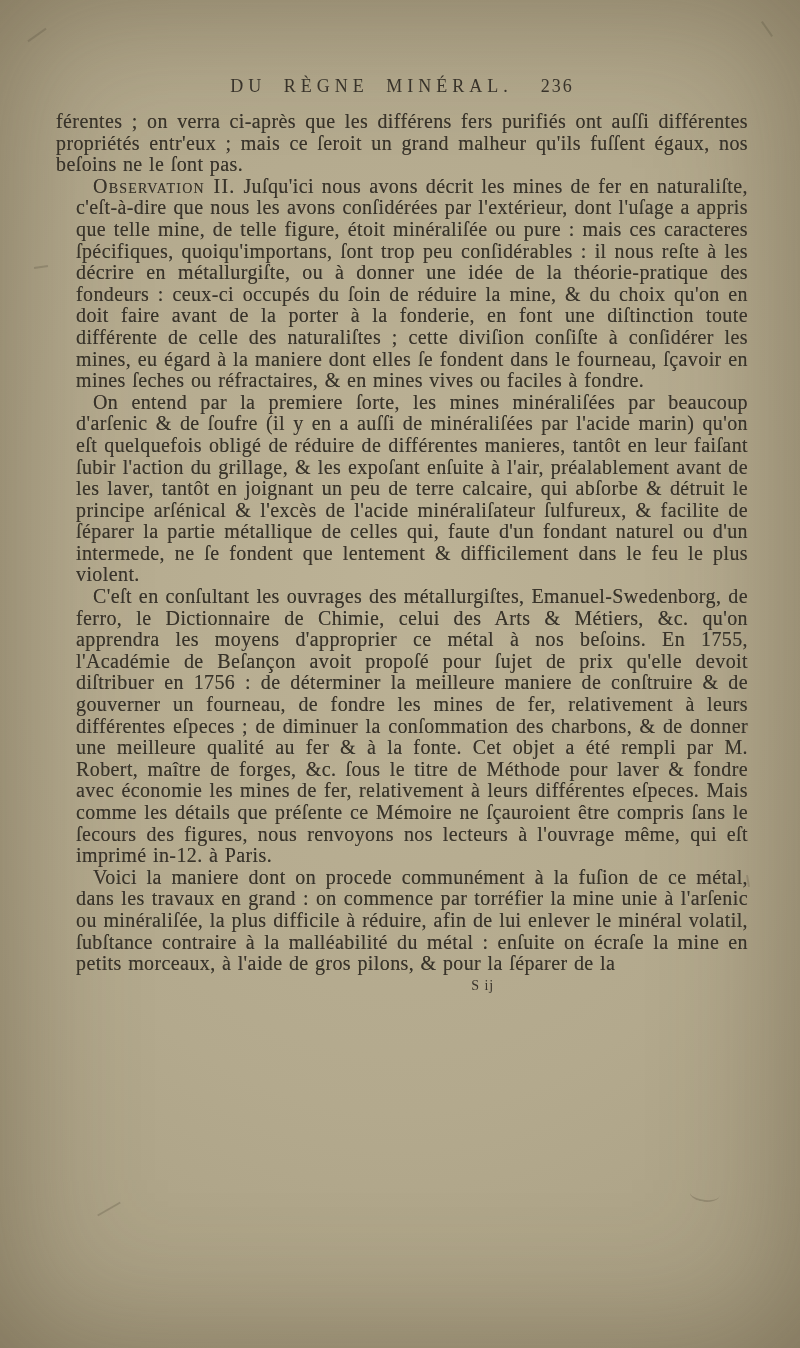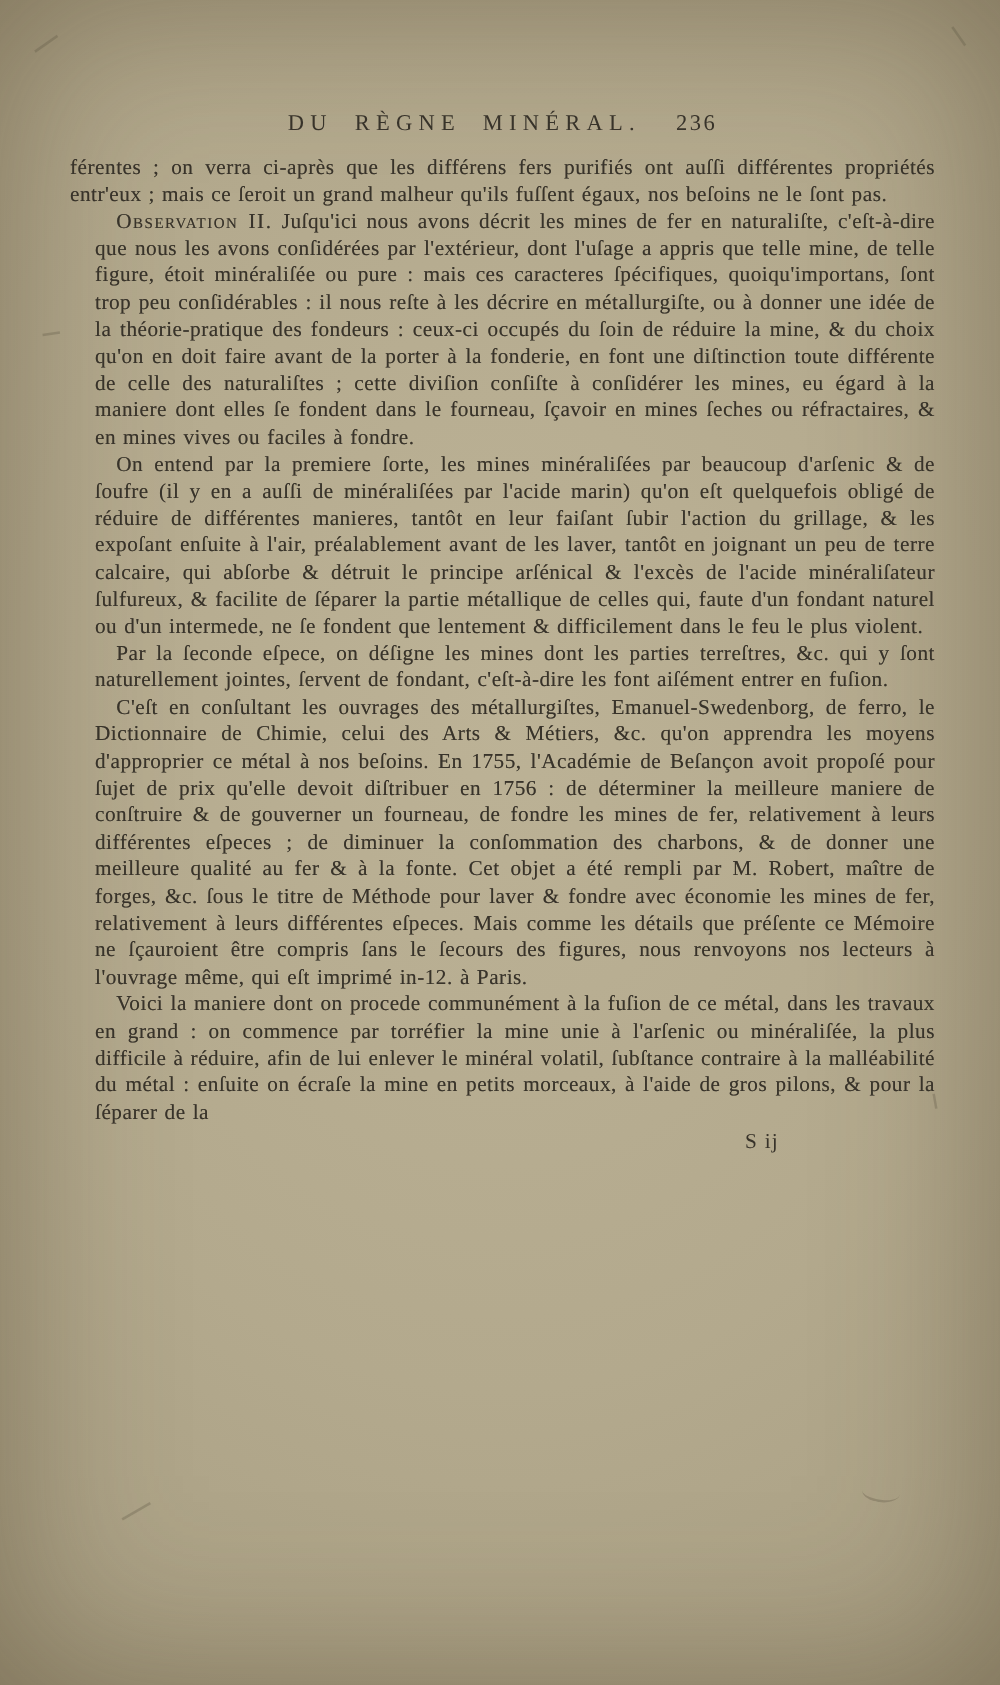--- a/index.html
+++ b/index.html
@@ -22,58 +22,57 @@
   }
   .vignette {
     position: absolute;
     inset: 0;
     box-shadow: inset 0 0 140px rgba(70, 58, 36, 0.45);
     pointer-events: none;
   }
   .textblock {
     position: absolute;
     left: 56px;
-    top: 88px;
+    top: 76px;
     width: 692px;
   }
   .running-head {
     display: flex;
     justify-content: center;
     align-items: baseline;
     gap: 28px;
     font-size: 18px;
     letter-spacing: 5px;
     word-spacing: 8px;
     margin-bottom: 14px;
     color: var(--ink, #38332a);
   }
   .running-head .pagenum {
     letter-spacing: 2px;
   }
   .body-copy p.para {
     margin: 0;
-    font-size: 17px;
+    font-size: 20px;
     line-height: 21.6px;
     letter-spacing: 0.4px;
     word-spacing: 1px;
     text-align: justify;
     text-shadow: 0 0 0.5px rgba(56, 51, 42, 0.55);
   }
   .body-copy p.para.indent {
     text-indent: 17px;
     margin-left: 20px;
   }
   .it { }
   .sc { font-variant: small-caps; letter-spacing: 1.2px; }
   .signature-line {
     margin-top: 3px;
     padding-left: 60%;
-    font-size: 17px;
+    font-size: 14px;
     letter-spacing: 1px;
-    text-align: center;
   }
   
   .stain {
     position: absolute;
     pointer-events: none;
     opacity: 0.28;
     border-color: #564e3c;
     color: #564e3c;
   }
   .stain-1 { left: 26px; top: 34px; width: 22px; height: 0; border-top: 2px solid; transform: rotate(-35deg); }
@@ -97,18 +96,17 @@
 
 <div class="textblock">
   <div class="running-head">
     <span>DU RÈGNE MINÉRAL.</span>
     <span class="pagenum">236</span>
   </div>
   <div class="body-copy">
       <p class="para"><span>férentes ; on verra ci-après que les différens fers purifiés ont auſſi différentes propriétés entr'eux ; mais ce ſeroit un grand malheur qu'ils fuſſent égaux, nos beſoins ne le ſont pas.</span></p>
       <p class="para indent"><span class="sc">Observation II.</span><span> Juſqu'ici nous avons décrit les mines de fer en naturaliſte, c'eſt-à-dire que nous les avons conſidérées par l'extérieur, dont l'uſage a appris que telle mine, de telle figure, étoit minéraliſée ou pure : mais ces caracteres ſpécifiques, quoiqu'importans, ſont trop peu conſidérables : il nous reſte à les décrire en métallurgiſte, ou à donner une idée de la théorie-pratique des fondeurs : ceux-ci occupés du ſoin de réduire la mine, &amp; du choix qu'on en doit faire avant de la porter à la fonderie, en font une diſtinction toute différente de celle des naturaliſtes ; cette diviſion conſiſte à conſidérer les mines, eu égard à la maniere dont elles ſe fondent dans le fourneau, ſçavoir en mines ſeches ou réfractaires, &amp; en mines vives ou faciles à fondre.</span></p>
       <p class="para indent"><span>On entend par la premiere ſorte, les mines minéraliſées par beaucoup d'arſenic &amp; de ſoufre (il y en a auſſi de minéraliſées par l'acide marin) qu'on eſt quelquefois obligé de réduire de différentes manieres, tantôt en leur faiſant ſubir l'action du grillage, &amp; les expoſant enſuite à l'air, préalablement avant de les laver, tantôt en joignant un peu de terre calcaire, qui abſorbe &amp; détruit le principe arſénical &amp; l'excès de l'acide minéraliſateur ſulfureux, &amp; facilite de ſéparer la partie métallique de celles qui, faute d'un fondant naturel ou d'un intermede, ne ſe fondent que lentement &amp; difficilement dans le feu le plus violent.</span></p>
-      <p class="para indent"><span>Par la ſeconde eſpece, on déſigne les mines dont les parties terreſtres, &amp;c. qui y ſont naturellement jointes, ſervent de fondant, c'eſt-à-dire les font aiſément entrer en fuſion.</span></p>
       <p class="para indent"><span>C'eſt en conſultant les ouvrages des métallurgiſtes, Emanuel-Swedenborg, </span><span class="it">de ferro</span><span>, le Dictionnaire de Chimie, celui des Arts &amp; Métiers, &amp;c. qu'on apprendra les moyens d'approprier ce métal à nos beſoins. En 1755, l'Académie de Beſançon avoit propoſé pour ſujet de prix qu'elle devoit diſtribuer en 1756 : </span><span class="it">de déterminer la meilleure maniere de conſtruire &amp; de gouverner un fourneau, de fondre les mines de fer, relativement à leurs différentes eſpeces ; de diminuer la conſommation des charbons, &amp; de donner une meilleure qualité au fer &amp; à la fonte.</span><span> Cet objet a été rempli par M. Robert, maître de forges, &amp;c. ſous le titre de </span><span class="it">Méthode pour laver &amp; fondre avec économie les mines de fer, relativement à leurs différentes eſpeces.</span><span> Mais comme les détails que préſente ce Mémoire ne ſçauroient être compris ſans le ſecours des figures, nous renvoyons nos lecteurs à l'ouvrage même, qui eſt imprimé </span><span class="it">in-12.</span><span> à Paris.</span></p>
       <p class="para indent"><span>Voici la maniere dont on procede communément à la fuſion de ce métal, dans les travaux en grand : on commence par torréfier la mine unie à l'arſenic ou minéraliſée, la plus difficile à réduire, afin de lui enlever le minéral volatil, ſubſtance contraire à la malléabilité du métal : enſuite on écraſe la mine en petits morceaux, à l'aide de gros pilons, &amp; pour la ſéparer de la</span></p>
     </div>
   <div class="signature-line">S ij</div>
 </div>
 
 </body></html>

